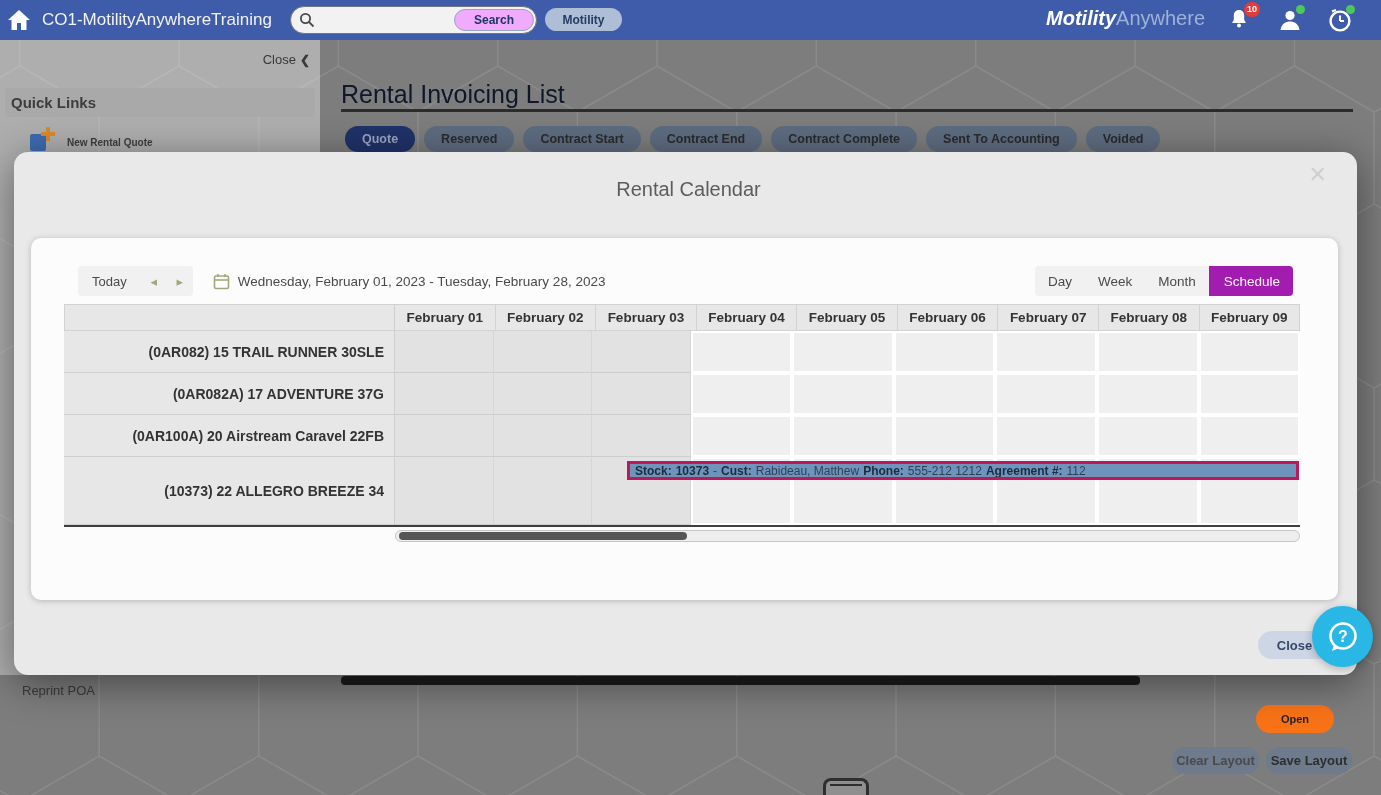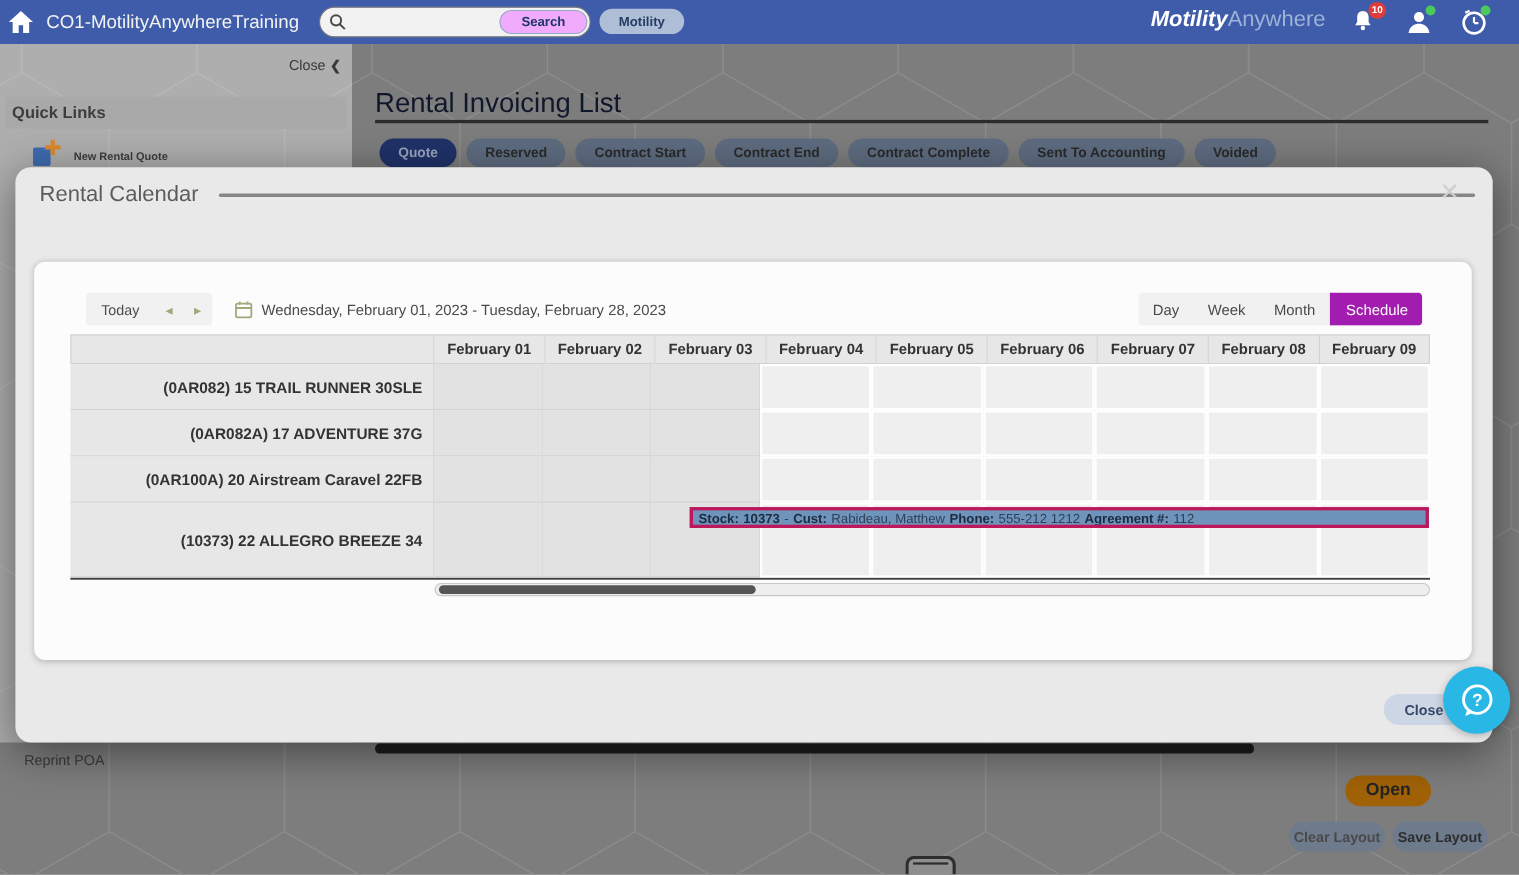--- a/index.html
+++ b/index.html
@@ -51,34 +51,34 @@
 
   
   #main { position:absolute; left:320px; top:40px; width:1061px; height:755px; z-index:1; }
   #page-title { position:absolute; left:21px; top:40px; font-size:25px; color:#0f172a; }
   #title-rule { position:absolute; left:21px; top:69px; width:1012px; height:3px; background:#2c2c2c; }
   #tabs-row { position:absolute; left:25px; top:86px; display:flex; gap:9px; }
   .tab { height:26px; border-radius:13px; padding:0 17px; display:flex; align-items:center;
          background:#5e6c80; color:#2a2a2a; font-size:12.5px; font-weight:bold; cursor:pointer; white-space:nowrap; }
   .tab-active { background:#1f3268; color:#9aa4bf; }
   #main-hscroll { position:absolute; left:21px; top:636px; width:799px; height:9px; background:#1c1c1c; border-radius:4px; cursor:pointer; }
-  #open-btn { position:absolute; left:903px; top:665px; width:78px; height:28px; border:none; border-radius:14px;
-              background:#a16207; color:#242424; font-size:16px; font-weight:bold; cursor:pointer; }
+  #open-btn { position:absolute; left:936px; top:665px; width:78px; height:28px; border:none; border-radius:14px;
+              background:#f97316; color:#242424; font-size:11px; font-weight:bold; cursor:pointer; }
   #clear-layout-btn { position:absolute; left:852px; top:707px; width:87px; height:27px; border:none; border-radius:13px;
               background:#6e7b8c; color:#4a4a4a; font-size:13px; font-weight:bold; cursor:pointer; }
   #save-layout-btn { position:absolute; left:946px; top:707px; width:86px; height:27px; border:none; border-radius:13px;
               background:#6e7b8c; color:#2e2e2e; font-size:13px; font-weight:bold; cursor:pointer; }
   #peek-box { position:absolute; left:503px; top:738px; width:46px; height:17px; background:#8f8f8f;
               border:3px solid #2e2e2e; border-bottom:none; border-radius:8px 8px 0 0; }
   #peek-box .line { margin:3px 4px 0 4px; height:2px; background:#2e2e2e; }
 
   
   #modal { position:absolute; left:14px; top:152px; width:1343px; height:523px; background:#e9e9e9;
            border-radius:14px; box-shadow:0 8px 40px rgba(0,0,0,0.45); z-index:10; }
-  #modal-title-row { position:absolute; left:22px; right:16px; top:14px; display:flex; align-items:center; }
+  #modal-title-row { position:absolute; left:22px; right:16px; top:26px; display:flex; align-items:center;flex-direction:column; }
   #modal-title { font-size:20px; color:#5c5c5c; white-space:nowrap; }
   #modal-title-rule { flex:1; height:3px; background:#868686; margin-left:18px; border-radius:2px; }
   #modal-x { position:absolute; right:30px; top:12px; font-size:22px; color:#cfcfcf; cursor:pointer; line-height:1; }
   #modal-close-btn { position:absolute; right:26px; bottom:16px; width:73px; height:28px; border:none; border-radius:14px;
                      background:#ccd6e4; color:#36476a; font-size:13px; font-weight:bold; cursor:pointer; }
 
   
   #cal-card { position:absolute; left:17px; top:86px; width:1307px; height:362px; background:#fcfcfc;
               border-radius:10px; box-shadow:0 1px 6px rgba(0,0,0,0.22); }
   #cal-toolbar { position:absolute; left:47px; right:45px; top:28px; height:30px; display:flex; align-items:center; }

